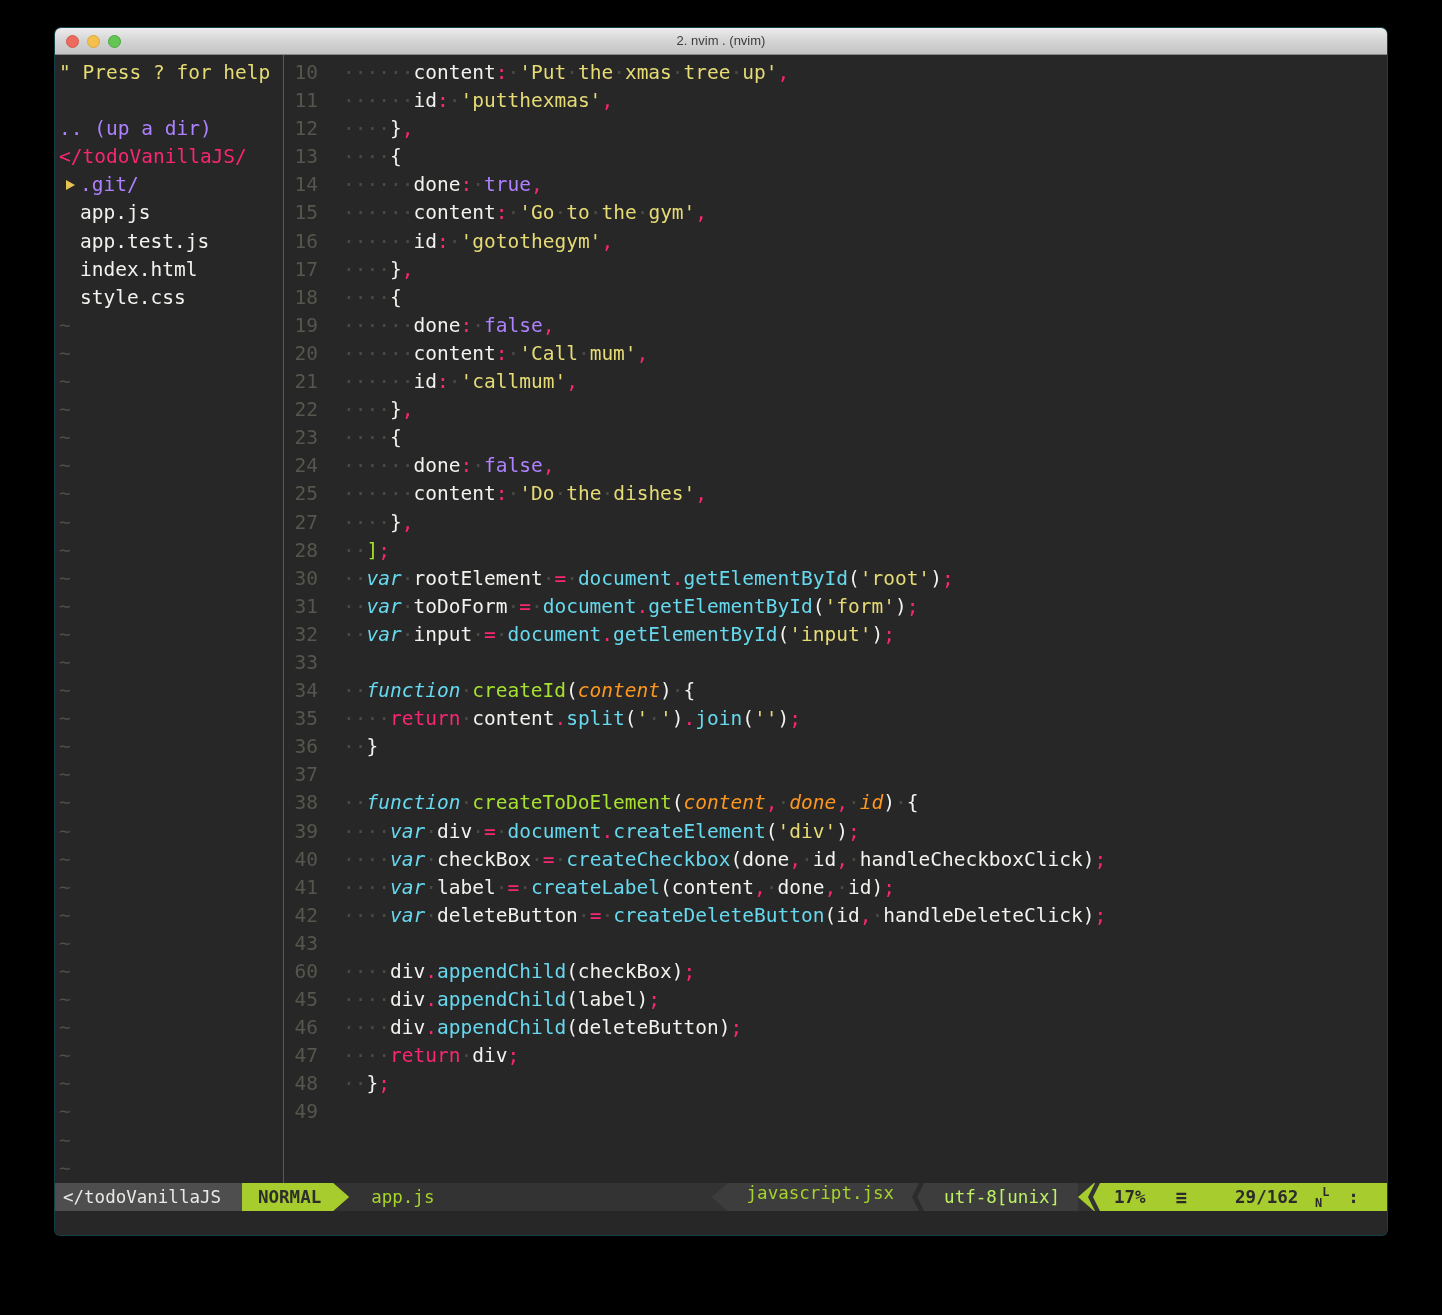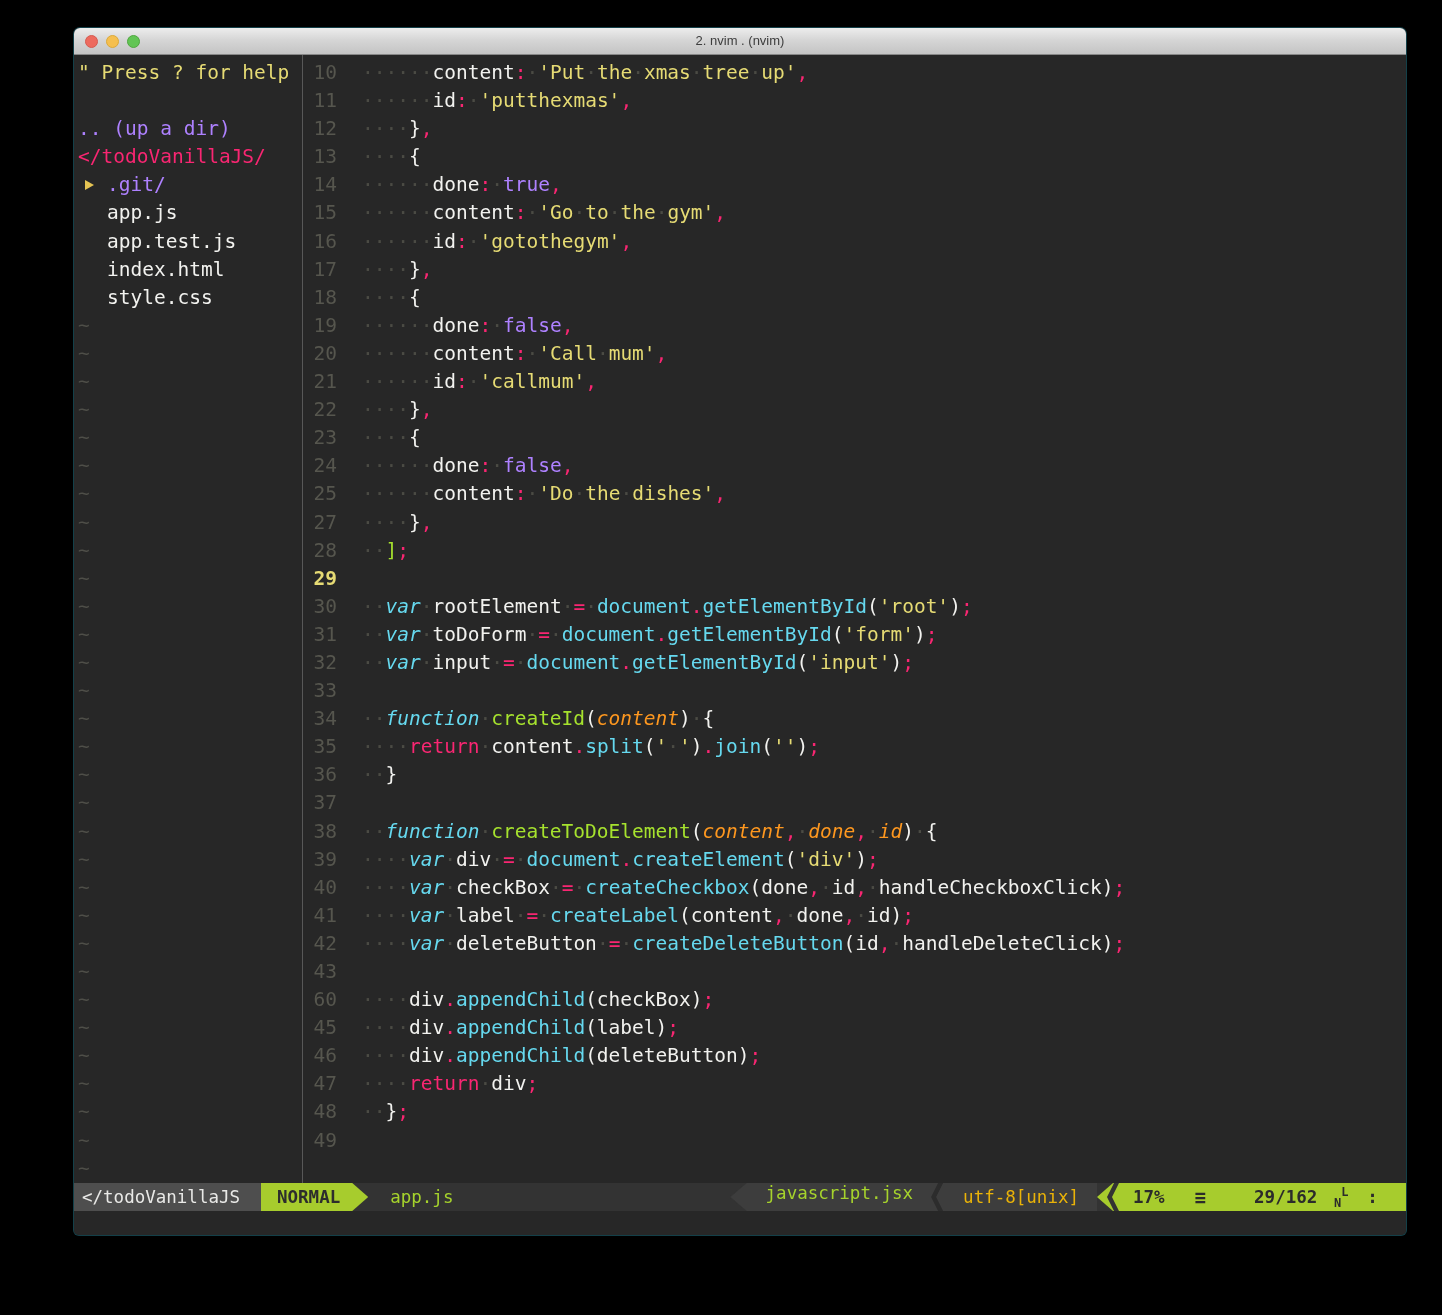--- a/index.html
+++ b/index.html
@@ -4,41 +4,40 @@
 <style>
   html,body{margin:0;padding:0;}
   body{
     width:1442px;height:1315px;background:#000;position:relative;overflow:hidden;
     font-family:"DejaVu Sans Mono", monospace;
   }
   .window{
     position:absolute;left:55px;top:28px;width:1332px;height:1207px;
     background:var(--bg);border-radius:6px 6px 5px 5px;overflow:hidden;
     box-shadow:0 0 0 1px #134049, 0 12px 34px rgba(0,0,0,.65);
-    margin-left:19px;
   }
   
   .titlebar{
     height:26px;background:linear-gradient(#ededed,#d6d6d6 45%,#c4c4c4);
     border-bottom:1px solid #878787;position:relative;
     font-family:"Liberation Sans", sans-serif;
   }
   .traffic{position:absolute;left:11px;top:0;height:100%;display:flex;align-items:center;gap:8px;}
   .tl{width:13px;height:13px;border-radius:50%;display:inline-block;box-sizing:border-box;}
   .tl.red{background:#ed6a5e;border:1px solid #d55a50;}
   .tl.yellow{background:#f5bf4f;border:1px solid #dca938;}
   .tl.green{background:#62c554;border:1px solid #4fa73f;}
   .title{ text-align:center;line-height:26px;font-size:13px;color:#3d3d3d;}
   
   .main{display:flex;height:1128px;font-size:19.5px;line-height:28.1px;color:var(--fg);}
   .sidebar{width:228px;padding-top:4px;box-sizing:border-box;overflow:hidden;}
   .vsep{width:1px;background:#585858;}
   .editor{flex:1;padding-top:4px;overflow:hidden;}
   .srow{height:28.1px;white-space:pre;padding-left:4px;position:relative;}
-  .srow.indent{padding-left:33px;}
+  .srow.indent{padding-left:25px;}
   .srow.c-yellow{color:var(--yellow);}
   .srow.c-purple{color:var(--purple);}
   .srow.c-pink{color:var(--pink);}
   .srow.c-white{color:var(--fg);}
   .srow.tilde{color:var(--tilde);}
   .tri{position:absolute;left:11px;top:8.5px;width:0;height:0;
        border-left:9px solid var(--arrow);border-top:5.5px solid transparent;border-bottom:5.5px solid transparent;}
   .crow{height:28.1px;white-space:pre;}
   .num{display:inline-block;width:34px;text-align:right;margin-right:25px;color:var(--linenr);}
   .crow.cursor .num{color:var(--yellow);font-weight:bold;}
@@ -62,21 +61,21 @@
   .chev.l{clip-path:polygon(12px 0,7px 0,0 50%,7px 100%,12px 100%,5px 50%);}
   .seg-mode{flex:none;background:var(--sbgreen);color:#2d2d2d;font-weight:bold;
             padding:0 28px 12px 16px;clip-path:polygon(0 0,calc(100% - 16px) 0,100% 50%,calc(100% - 16px) 100%,0 100%);}
   .seg-file{flex:none;color:var(--sbgreentx);padding-left:22px;}
   .sb-spacer{flex:1;}
   .seg-ftenc{flex:none;background:var(--sbseg);display:flex;align-items:center;position:relative;
              clip-path:polygon(17px 0,100% 0,100% 100%,17px 100%,0 50%);}
   .ftarrow{position:absolute;left:0;top:0;width:17px;height:28px;background:var(--sbbg);
            clip-path:polygon(0 0,17px 0,1px 50%,17px 100%,0 100%,0 50%);}
   .ft{color:var(--sbgreentx);padding:0 18px 9px 36px;}
-  .enc{color:#eab308;padding:0 18px 0 20px;}
+  .enc{color:#bef264;padding:0 18px 0 20px;}
   .encchev{position:relative;width:12px;height:28px;flex:none;}
   .encchev .chev{left:0;background:#2c2c2c;}
   .seg-pos{flex:none;width:309px;background:var(--sbgreen);color:#2b2b2b;font-weight:bold;
            display:flex;align-items:center;position:relative;box-sizing:border-box;
            clip-path:polygon(16px 0,100% 0,100% 100%,16px 100%,0 50%);gap:16px;}
   .seg-pos .chev{left:10px;background:var(--sbbg);}
   .pct{margin-left:36px;}
   .bars{margin-left:14px;font-size:19px;}
   .pos{margin-left:32px;}
   .lng{display:inline-block;position:relative;width:16px;height:22px;margin-left:8px;}
@@ -158,21 +157,20 @@
         <div class="crow"><span class="num">18</span><span class="tw"><span class="sp">·</span><span class="sp">·</span><span class="sp">·</span><span class="sp">·</span></span><span class="tf">{</span></div>
         <div class="crow"><span class="num">19</span><span class="tw"><span class="sp">·</span><span class="sp">·</span><span class="sp">·</span><span class="sp">·</span><span class="sp">·</span><span class="sp">·</span></span><span class="tf">done</span><span class="tp">:</span><span class="tw"><span class="sp">·</span></span><span class="tu">false</span><span class="tp">,</span></div>
         <div class="crow"><span class="num">20</span><span class="tw"><span class="sp">·</span><span class="sp">·</span><span class="sp">·</span><span class="sp">·</span><span class="sp">·</span><span class="sp">·</span></span><span class="tf">content</span><span class="tp">:</span><span class="tw"><span class="sp">·</span></span><span class="ts">'Call<span class="sp">·</span>mum'</span><span class="tp">,</span></div>
         <div class="crow"><span class="num">21</span><span class="tw"><span class="sp">·</span><span class="sp">·</span><span class="sp">·</span><span class="sp">·</span><span class="sp">·</span><span class="sp">·</span></span><span class="tf">id</span><span class="tp">:</span><span class="tw"><span class="sp">·</span></span><span class="ts">'callmum'</span><span class="tp">,</span></div>
         <div class="crow"><span class="num">22</span><span class="tw"><span class="sp">·</span><span class="sp">·</span><span class="sp">·</span><span class="sp">·</span></span><span class="tf">}</span><span class="tp">,</span></div>
         <div class="crow"><span class="num">23</span><span class="tw"><span class="sp">·</span><span class="sp">·</span><span class="sp">·</span><span class="sp">·</span></span><span class="tf">{</span></div>
         <div class="crow"><span class="num">24</span><span class="tw"><span class="sp">·</span><span class="sp">·</span><span class="sp">·</span><span class="sp">·</span><span class="sp">·</span><span class="sp">·</span></span><span class="tf">done</span><span class="tp">:</span><span class="tw"><span class="sp">·</span></span><span class="tu">false</span><span class="tp">,</span></div>
         <div class="crow"><span class="num">25</span><span class="tw"><span class="sp">·</span><span class="sp">·</span><span class="sp">·</span><span class="sp">·</span><span class="sp">·</span><span class="sp">·</span></span><span class="tf">content</span><span class="tp">:</span><span class="tw"><span class="sp">·</span></span><span class="ts">'Do<span class="sp">·</span>the<span class="sp">·</span>dishes'</span><span class="tp">,</span></div>
         <div class="crow"><span class="num">27</span><span class="tw"><span class="sp">·</span><span class="sp">·</span><span class="sp">·</span><span class="sp">·</span></span><span class="tf">}</span><span class="tp">,</span></div>
         <div class="crow"><span class="num">28</span><span class="tw"><span class="sp">·</span><span class="sp">·</span></span><span class="tg">]</span><span class="tp">;</span></div>
-        <div class="crow cursor"><span class="num">29</span></div>
         <div class="crow"><span class="num">30</span><span class="tw"><span class="sp">·</span><span class="sp">·</span></span><span class="tB">var</span><span class="tw"><span class="sp">·</span></span><span class="tf">rootElement</span><span class="tw"><span class="sp">·</span></span><span class="tp">=</span><span class="tw"><span class="sp">·</span></span><span class="tb">document</span><span class="tp">.</span><span class="tb">getElementById</span><span class="tf">(</span><span class="ts">'root'</span><span class="tf">)</span><span class="tp">;</span></div>
         <div class="crow"><span class="num">31</span><span class="tw"><span class="sp">·</span><span class="sp">·</span></span><span class="tB">var</span><span class="tw"><span class="sp">·</span></span><span class="tf">toDoForm</span><span class="tw"><span class="sp">·</span></span><span class="tp">=</span><span class="tw"><span class="sp">·</span></span><span class="tb">document</span><span class="tp">.</span><span class="tb">getElementById</span><span class="tf">(</span><span class="ts">'form'</span><span class="tf">)</span><span class="tp">;</span></div>
         <div class="crow"><span class="num">32</span><span class="tw"><span class="sp">·</span><span class="sp">·</span></span><span class="tB">var</span><span class="tw"><span class="sp">·</span></span><span class="tf">input</span><span class="tw"><span class="sp">·</span></span><span class="tp">=</span><span class="tw"><span class="sp">·</span></span><span class="tb">document</span><span class="tp">.</span><span class="tb">getElementById</span><span class="tf">(</span><span class="ts">'input'</span><span class="tf">)</span><span class="tp">;</span></div>
         <div class="crow"><span class="num">33</span></div>
         <div class="crow"><span class="num">34</span><span class="tw"><span class="sp">·</span><span class="sp">·</span></span><span class="tB">function</span><span class="tw"><span class="sp">·</span></span><span class="tg">createId</span><span class="tf">(</span><span class="to">content</span><span class="tf">)</span><span class="tw"><span class="sp">·</span></span><span class="tf">{</span></div>
         <div class="crow"><span class="num">35</span><span class="tw"><span class="sp">·</span><span class="sp">·</span><span class="sp">·</span><span class="sp">·</span></span><span class="tp">return</span><span class="tw"><span class="sp">·</span></span><span class="tf">content</span><span class="tp">.</span><span class="tb">split</span><span class="tf">(</span><span class="ts">'<span class="sp">·</span>'</span><span class="tf">)</span><span class="tp">.</span><span class="tb">join</span><span class="tf">(</span><span class="ts">''</span><span class="tf">)</span><span class="tp">;</span></div>
         <div class="crow"><span class="num">36</span><span class="tw"><span class="sp">·</span><span class="sp">·</span></span><span class="tf">}</span></div>
         <div class="crow"><span class="num">37</span></div>
         <div class="crow"><span class="num">38</span><span class="tw"><span class="sp">·</span><span class="sp">·</span></span><span class="tB">function</span><span class="tw"><span class="sp">·</span></span><span class="tg">createToDoElement</span><span class="tf">(</span><span class="to">content</span><span class="tp">,</span><span class="tw"><span class="sp">·</span></span><span class="to">done</span><span class="tp">,</span><span class="tw"><span class="sp">·</span></span><span class="to">id</span><span class="tf">)</span><span class="tw"><span class="sp">·</span></span><span class="tf">{</span></div>
         <div class="crow"><span class="num">39</span><span class="tw"><span class="sp">·</span><span class="sp">·</span><span class="sp">·</span><span class="sp">·</span></span><span class="tB">var</span><span class="tw"><span class="sp">·</span></span><span class="tf">div</span><span class="tw"><span class="sp">·</span></span><span class="tp">=</span><span class="tw"><span class="sp">·</span></span><span class="tb">document</span><span class="tp">.</span><span class="tb">createElement</span><span class="tf">(</span><span class="ts">'div'</span><span class="tf">)</span><span class="tp">;</span></div>

